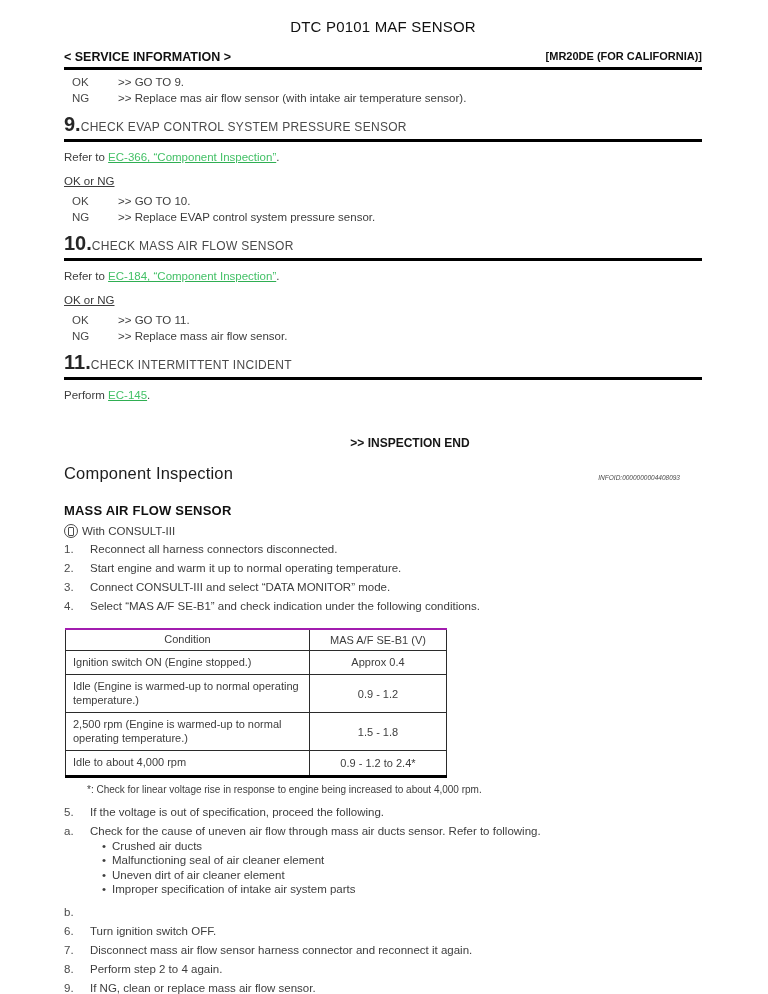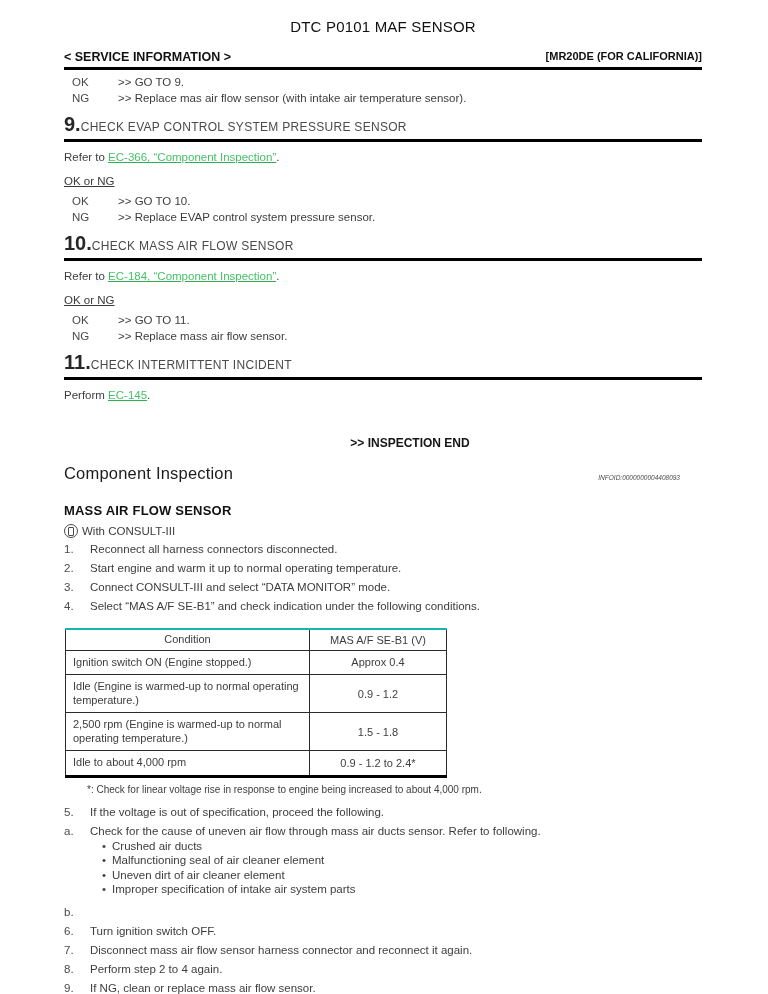--- a/index.html
+++ b/index.html
@@ -61,21 +61,21 @@
   .num-item .t{color:#3d3d3d;}
 
   table.spec{
     border-collapse:collapse;margin-top:14px;margin-left:1px;
     width:382px;font-size:11px;color:#3d3d3d;
   }
   table.spec td,table.spec th{
     border:1px solid #2b2b2b;padding:5px 7px;font-weight:normal;
   }
   table.spec tr.hdr td{text-align:center;padding:3px 4px;}
-  table.spec{border-top:2px solid #14b8a6;border-bottom:3px solid #000;border-radius:7px;}
+  table.spec{border-top:2px solid #a21caf;border-bottom:3px solid #000;border-radius:7px;}
   td.cond{width:240px;text-align:left;line-height:13.5px;}
   td.val{width:128px;text-align:center;}
 
   .footnote{font-size:10px;color:#3d3d3d;margin-top:6px;margin-left:23px;}
 
   .bullets{margin-left:38px;}
   .bullet{display:flex;font-size:11.5px;line-height:14.5px;color:#3d3d3d;}
   .bullet .dot{width:10px;flex:0 0 auto;}
   .two-line .t div{line-height:14.5px;}
 

